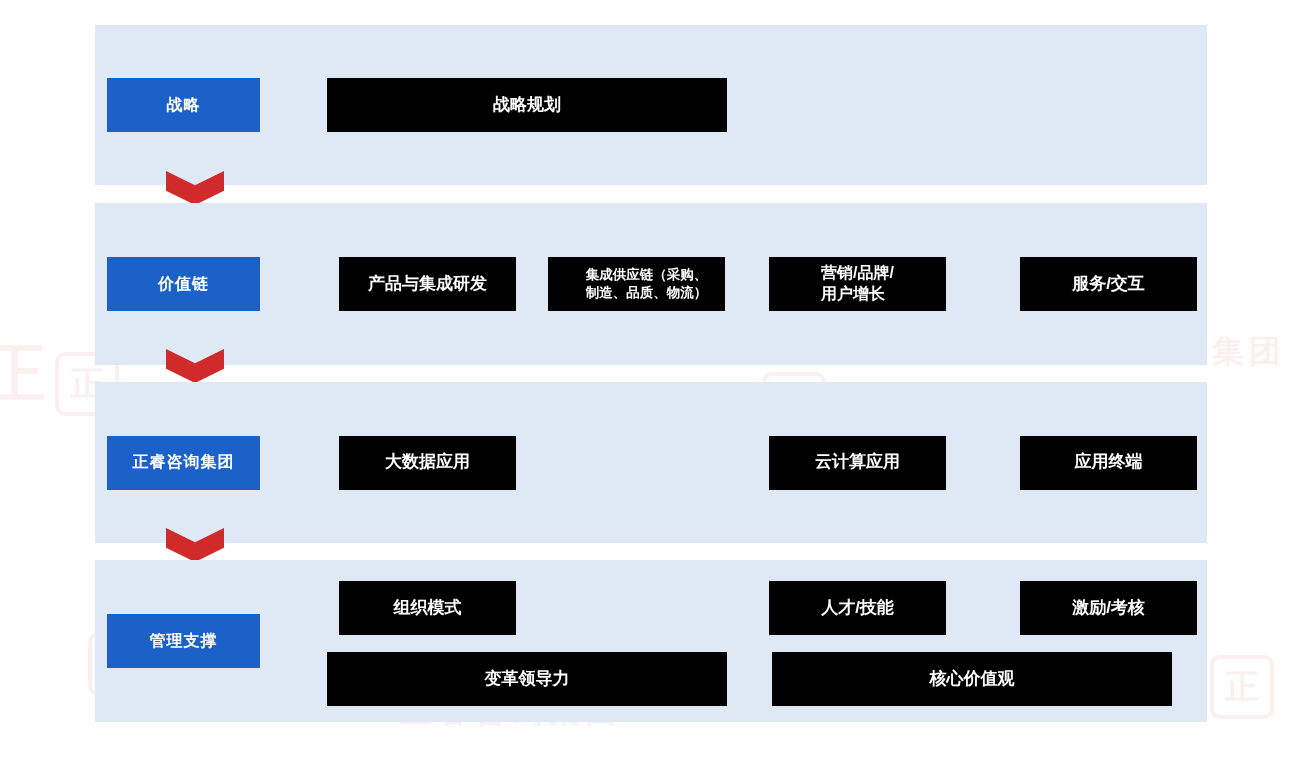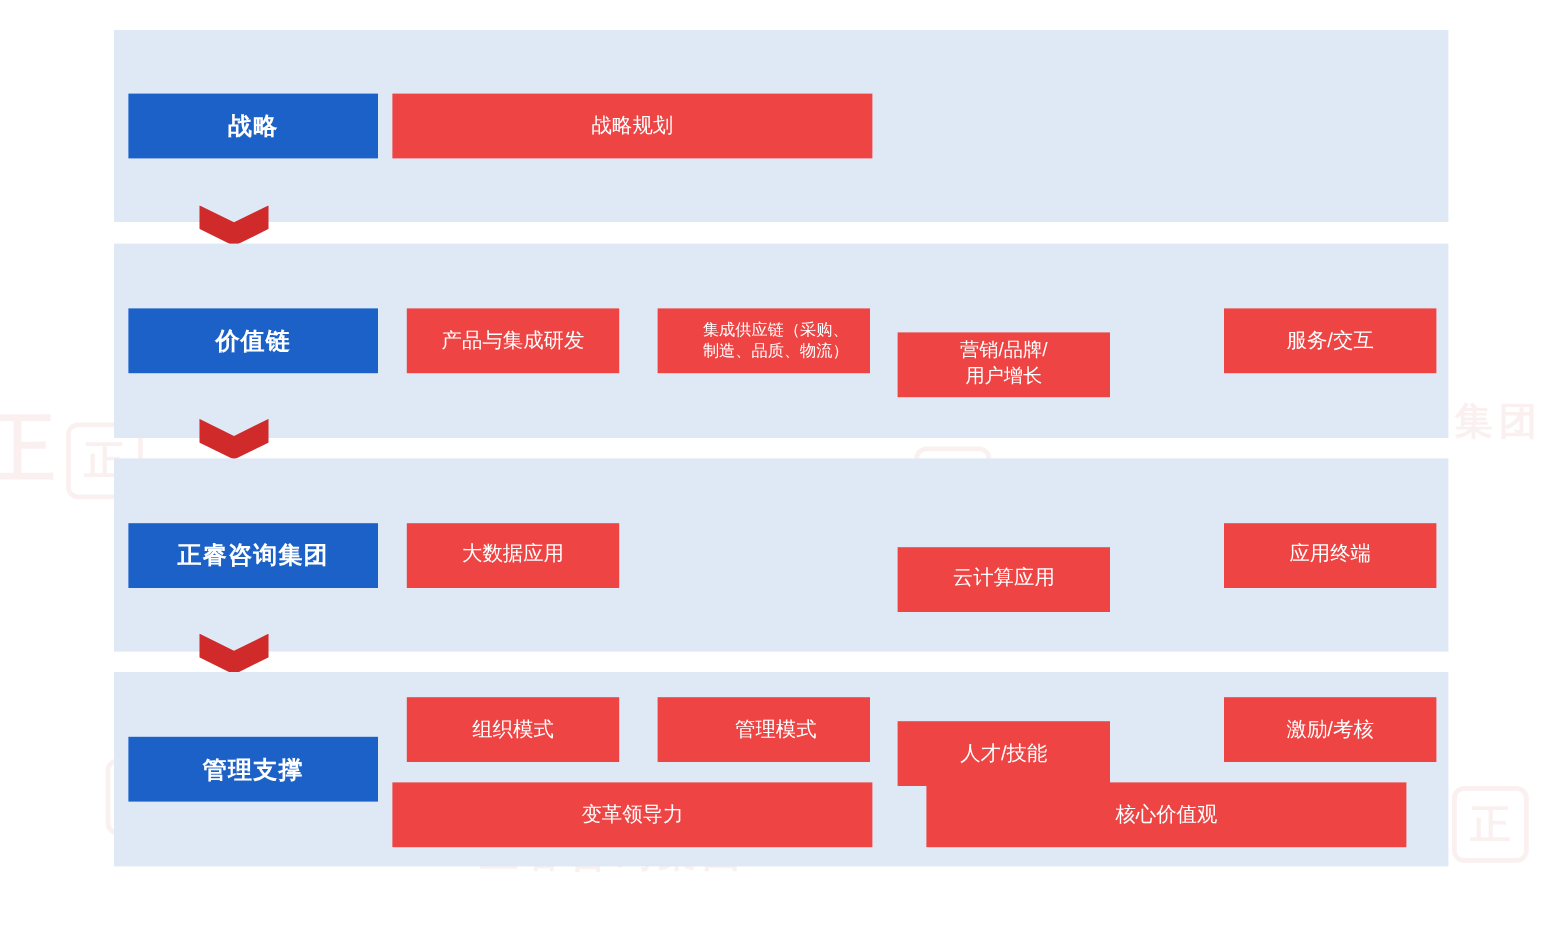--- a/index.html
+++ b/index.html
@@ -8,34 +8,34 @@
     font-family:"Liberation Sans",sans-serif;
   }
   .band{position:absolute;left:95px;width:1112px;background:#dfe9f6;}
   .band1{top:25px;height:160px;}
   .band2{top:203px;height:162px;}
   .band3{top:382px;height:161px;}
   .band4{top:560px;height:162px;}
 
   .rowlabel{
     position:absolute;left:12px;top:50%;transform:translateY(-50%);
-    width:208px;height:54px;background:#1b61c8;color:#fff;
+    width:153px;height:54px;background:#1b61c8;color:#fff;
     display:flex;align-items:center;justify-content:center;
-    font-size:20px;font-weight:700;letter-spacing:1px;
+    font-size:16px;font-weight:700;letter-spacing:1px;
   }
   .cell{
-    position:absolute;height:54px;background:#ef4444;color:#fff;
+    position:absolute;height:54px;background:#000000;color:#fff;
     display:flex;align-items:center;justify-content:center;
-    font-size:17px;font-weight:400;text-align:center;line-height:1.3;
+    font-size:17px;font-weight:700;line-height:1.3;
     padding:0 8px;box-sizing:border-box;
   }
   .cell.mid{top:50%;transform:translateY(-50%);}
   .w-std{width:177px;}
   .w-wide{width:400px;}
-  .c1{left:244px;} .c2{left:453px;padding-left:28px;} .c3{left:653px;margin-top:20px;} .c4{left:925px;}
+  .c1{left:244px;} .c2{left:453px;padding-left:28px;} .c3{left:674px;} .c4{left:925px;}
   .cw1{left:232px;} .cw2{left:677px;}
   .cell.small{font-size:13.5px;}
   .cell.two{font-size:16px;}
   .pre{white-space:pre-line;}
   .top-row{top:21px;}
   .bottom-row{top:92px;}
 
   .arrow{
     position:absolute;left:166px;width:58px;height:34px;background:#d02a2a;
     clip-path:polygon(0 0,50% 42%,100% 0,100% 58%,50% 100%,0 58%);
@@ -111,20 +111,19 @@
     <div class="cell mid w-std c1">大数据应用</div>
     <div class="cell mid w-std c3">云计算应用</div>
     <div class="cell mid w-std c4">应用终端</div>
   </div>
 
   <div class="arrow a3"></div>
 
   <div class="band band4">
     <div class="rowlabel">管理支撑</div>
     <div class="cell top-row w-std c1">组织模式</div>
-    <div class="cell top-row w-std c2">管理模式</div>
     <div class="cell top-row w-std c3">人才/技能</div>
     <div class="cell top-row w-std c4">激励/考核</div>
     <div class="cell bottom-row w-wide cw2">核心价值观</div>
     <div class="cell bottom-row w-wide cw1">变革领导力</div>
   </div>
 
 </div>
 
 </body></html>

